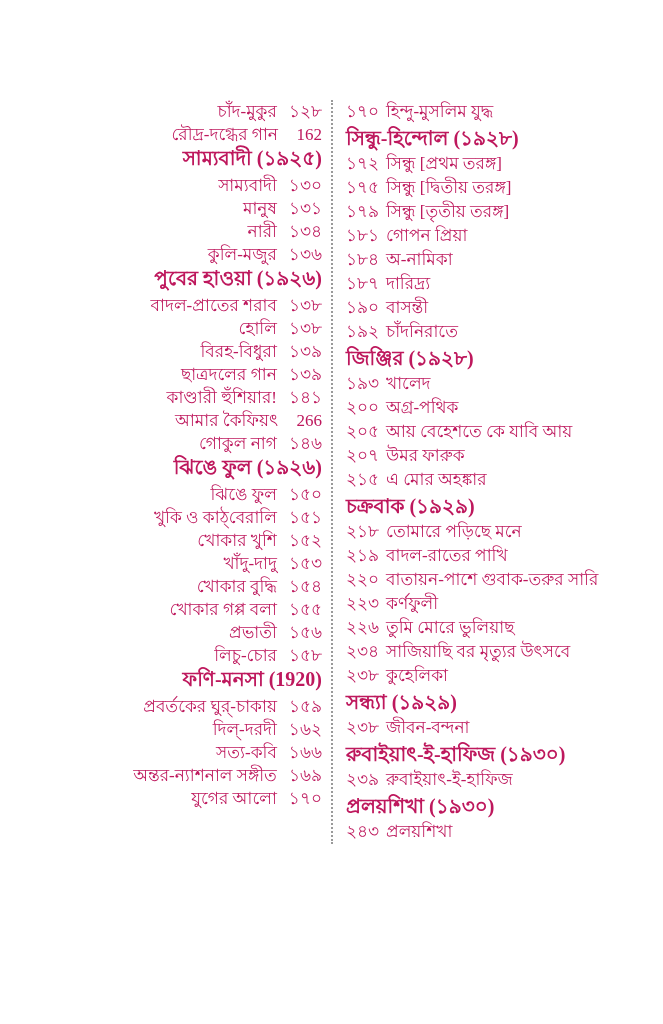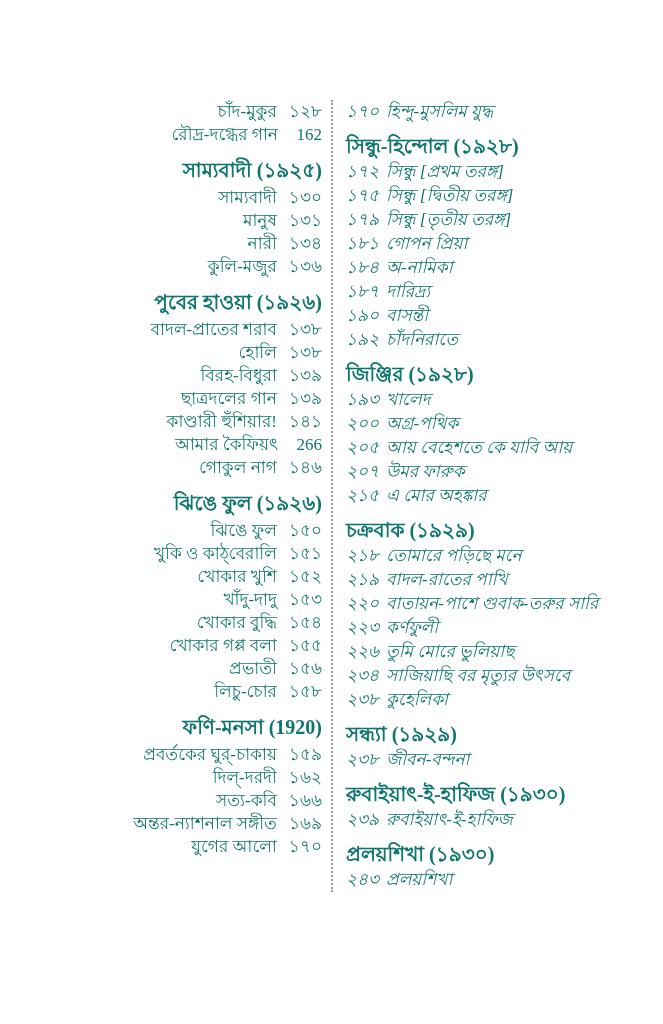--- a/index.html
+++ b/index.html
@@ -39,45 +39,45 @@
   .col-right {
     flex: 1;
     padding-left: 13px;
     text-align: left;
   }
   .toc-row {
     font-size: 17px;
     white-space: nowrap;
   }
   .col-left .toc-row { line-height: 23px; }
-  .col-right .toc-row { line-height: 24px; font-style: italic; }
+  .col-right .toc-row { line-height: 24px; }
   .section-header {
     font-weight: bold;
     font-size: 20px;
     line-height: 24px;
     white-space: nowrap;
   }
-  .col-left .section-header { margin-top: 12px; margin-bottom: 4px; }
-  .col-right .section-header { margin-top: 10px; margin-bottom: 2px; }
+  .col-left .section-header { margin-bottom: 4px; }
+  .col-right .section-header { margin-top: 2px; margin-bottom: 2px; }
   .col-left .entry-page {
     display: inline-block;
     margin-left: 12px;
     min-width: 32px;
     text-align: right;
   }
   .col-right .entry-page {
     display: inline-block;
     width: 40px;
     text-align: left;
   }
 </style>
 </head>
 <body>
 
-<div class="page" style="background: rgb(255, 255, 255); color: #0f766e;">
+<div class="page" style="background: rgb(255, 255, 255); color: #be185d;">
   <div class="columns">
     <div class="col col-left" id="col-left">
         <div class="toc-row"><span class="entry-title">চাঁদ-মুকুর</span><span class="entry-page">১২৮</span></div>
         <div class="toc-row"><span class="entry-title">রৌদ্র-দগ্ধের গান</span><span class="entry-page">162</span></div>
         <div class="section-header">সাম্যবাদী (১৯২৫)</div>
         <div class="toc-row"><span class="entry-title">সাম্যবাদী</span><span class="entry-page">১৩০</span></div>
         <div class="toc-row"><span class="entry-title">মানুষ</span><span class="entry-page">১৩১</span></div>
         <div class="toc-row"><span class="entry-title">নারী</span><span class="entry-page">১৩৪</span></div>
         <div class="toc-row"><span class="entry-title">কুলি-মজুর</span><span class="entry-page">১৩৬</span></div>
         <div class="section-header">পুবের হাওয়া (১৯২৬)</div>

